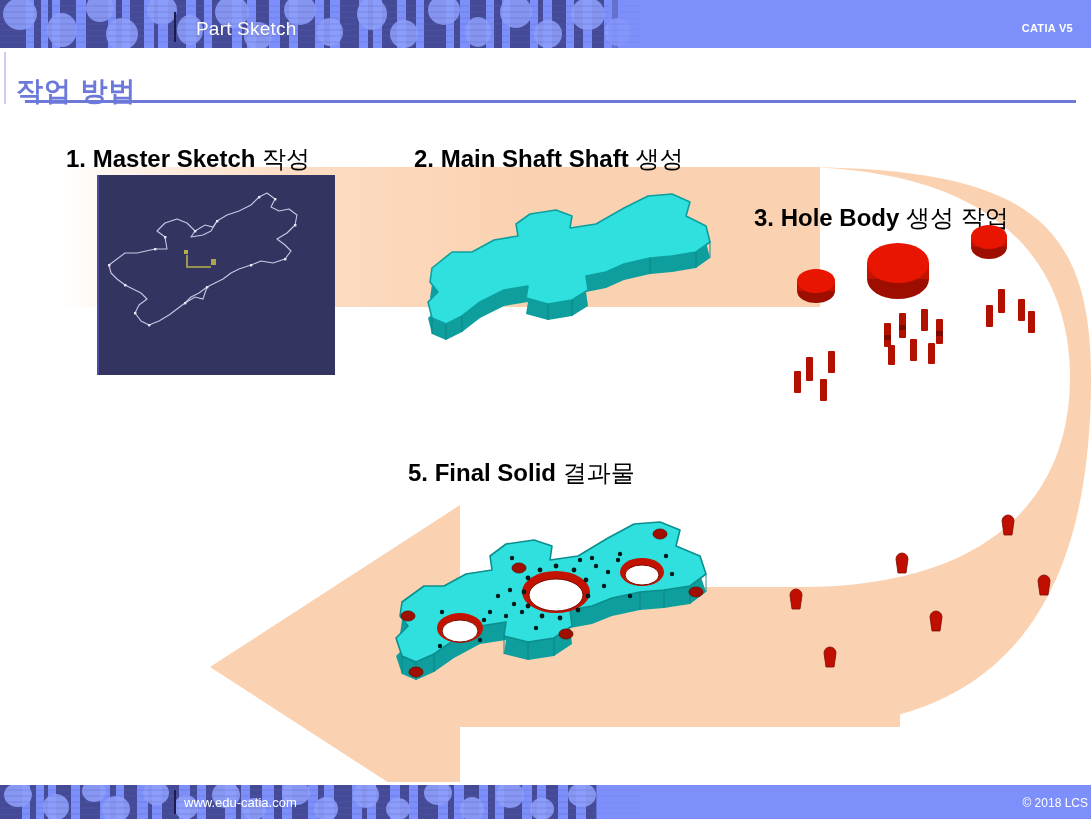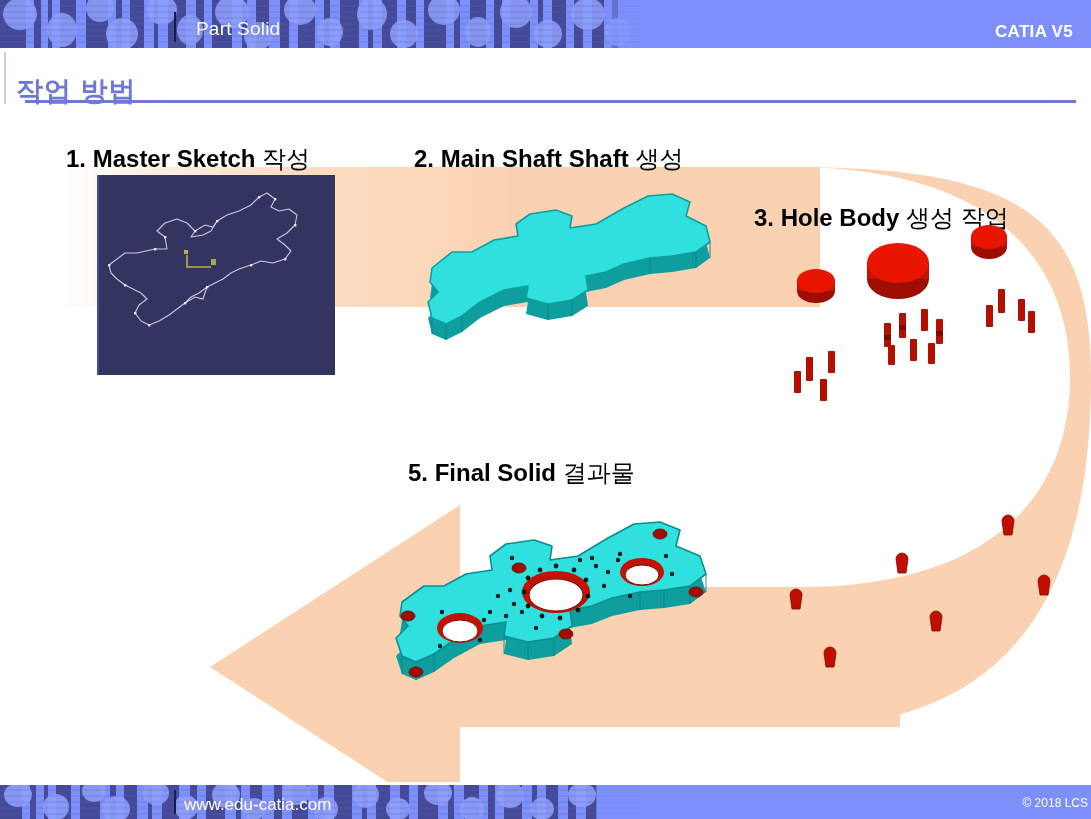--- a/index.html
+++ b/index.html
@@ -41,21 +41,21 @@
     font-size: 19px; color: #ffffff; font-weight: normal;
     letter-spacing: 0.2px;
     text-shadow: 0 0 1px rgba(0,0,0,0.25);
   }
   .header-divider {
     position: absolute; left: 174px; top: 12px;
     width: 2px; height: 30px; background: #1a1a4e;
   }
   .header-brand {
     position: absolute; right: 18px; top: 22px;
-    font-size: 17px; color: #ffffff; font-weight: bold;
+    font-size: 11px; color: #ffffff; font-weight: bold;
     letter-spacing: 0.3px;
   }
 
   
   .slide-title {
     position: absolute; left: 16px; top: 61px;
     font-size: 27px; font-weight: bold; color: #6d79d9;
     letter-spacing: 1px;
     margin-top: 12px;
   }
@@ -87,21 +87,21 @@
   .footer-top-rule {
     position: absolute; left: 0; bottom: 34px;
     width: 1091px; height: 3px; background: #ffffff;
   }
   .footer-divider {
     position: absolute; left: 174px; top: 5px;
     width: 2px; height: 24px; background: #1a1a4e;
   }
   .footer-url {
     position: absolute; left: 184px; top: 10px;
-    font-size: 17px; color: #ffffff;
+    font-size: 13px; color: #ffffff;
   }
   .footer-copy {
     position: absolute; right: 3px; top: 11px;
     font-size: 12px; color: #ffffff;
   }
 
   
   .step-label {
     position: absolute;
     font-size: 24px;
@@ -241,21 +241,21 @@
           <line x1="0" y1="18" x2="640" y2="18"></line>
           <line x1="0" y1="24" x2="640" y2="24"></line>
           <line x1="0" y1="30" x2="640" y2="30"></line>
           <line x1="0" y1="36" x2="640" y2="36"></line>
           <line x1="0" y1="42" x2="640" y2="42"></line>
         </g>
         <rect x="608" y="0" width="32" height="48" fill="#7d8ffb" opacity="0.55"></rect>
       </svg>
     </div>
     <div class="header-divider"></div>
-    <div class="header-title">Part Solid</div>
+    <div class="header-title">Part Sketch</div>
     <div class="header-brand">CATIA V5</div>
   </div>
   <div class="header-bottom-rule"></div>
 
   <div class="title-left-tick"></div>
   <div class="slide-title">작업 방법</div>
   <div class="title-rule"></div>
 
   <div class="step-label" id="step1-label">
     <span>1.</span>

